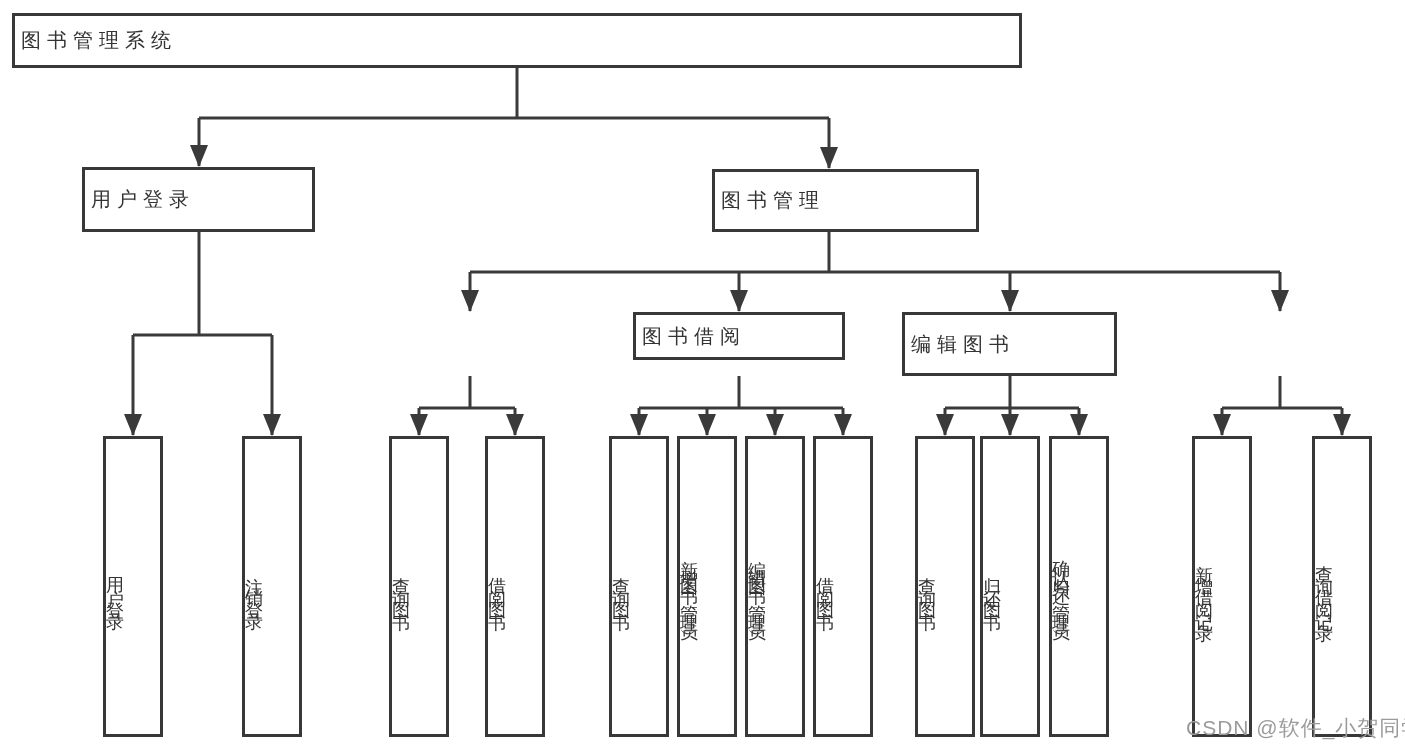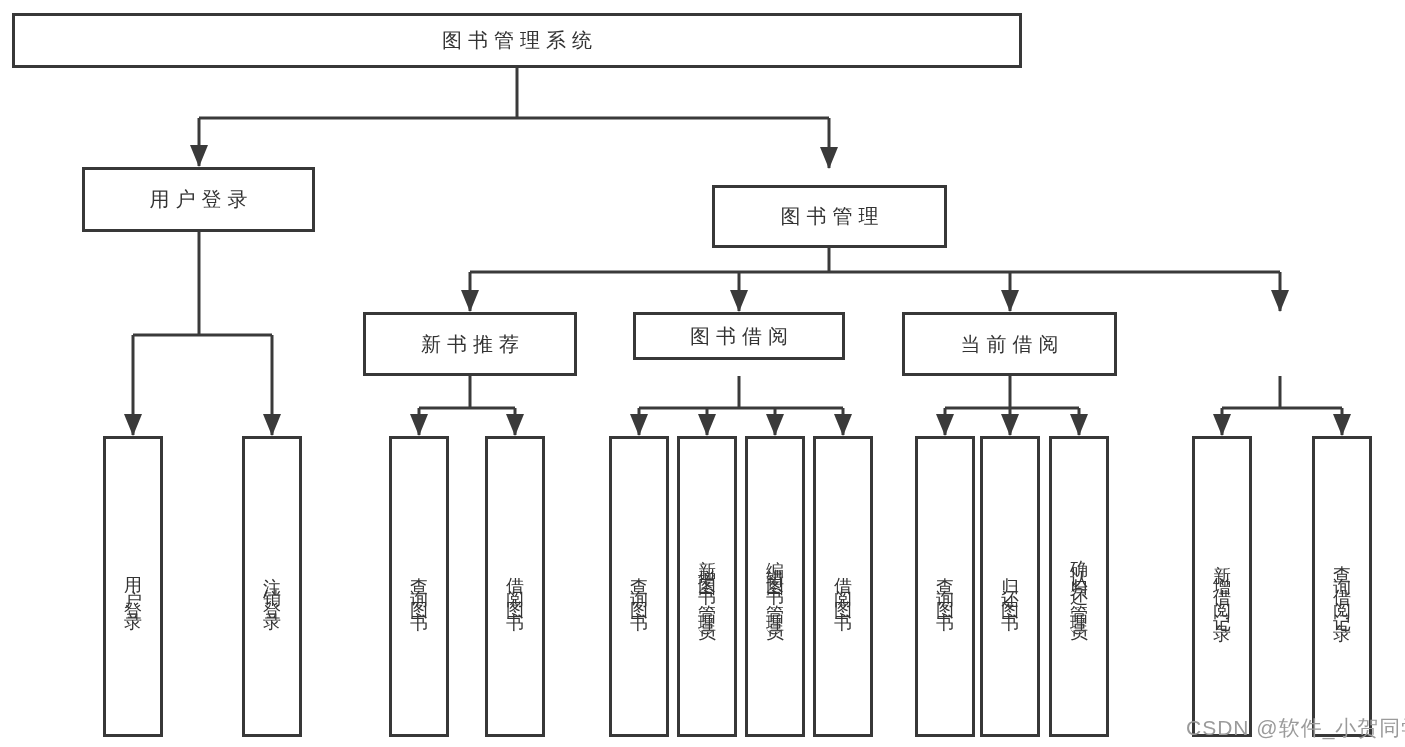--- a/index.html
+++ b/index.html
@@ -4,21 +4,21 @@
 <style>
   html,body{margin:0;padding:0;background:#fff;}
   .canvas{
     position:relative;width:1405px;height:747px;background:#ffffff;
     font-family:"Liberation Sans",sans-serif;color:#333333;overflow:hidden;
   }
   .edges{position:absolute;left:0;top:0;width:1405px;height:747px;}
   .edges line{stroke:#3a3a3a;stroke-width:3;}
   .box{
     position:absolute;box-sizing:border-box;background:#ffffff;
-    border:3px solid #383838;display:flex;align-items:center;justify-content:center;
+    border:3px solid #383838;display:flex;align-items:center;justify-content:flex-start;
     z-index:2;
   }
   .hlabel{font-size:20px;letter-spacing:6px;text-indent:6px;white-space:nowrap;color:#333;}
   .leaf{width:60px;height:301px;top:436px;}
   .vlabel{
     writing-mode:vertical-rl;text-orientation:mixed;
     font-size:18px;line-height:1;letter-spacing:12px;color:#333;
   }
   .leaf-long .vlabel{letter-spacing:9px;}
   .watermark{
@@ -86,32 +86,29 @@
     </g>
   </svg>
 
   <div class="box" style="left:12px;top:13px;width:1010px;height:55px;">
     <span class="hlabel">图书管理系统</span>
   </div>
 
   <div class="box" style="left:82px;top:167px;width:233px;height:65px;">
     <span class="hlabel">用户登录</span>
   </div>
-  <div class="box" style="left:712px;top:169px;width:235px;height:63px;margin-top:16px;">
+  <div class="box" style="left:712px;top:169px;width:267px;height:63px;">
     <span class="hlabel">图书管理</span>
   </div>
 
-  <div class="box" style="left:363px;top:312px;width:214px;height:64px;">
-    <span class="hlabel">新书推荐</span>
-  </div>
   <div class="box" style="left:633px;top:312px;width:212px;height:48px;">
     <span class="hlabel">图书借阅</span>
   </div>
   <div class="box" style="left:902px;top:312px;width:215px;height:64px;">
-    <span class="hlabel">当前借阅</span>
+    <span class="hlabel">编辑图书</span>
   </div>
 
   <div class="box leaf" style="left:103px;">
     <span class="vlabel">用户登录</span>
   </div>
   <div class="box leaf" style="left:242px;">
     <span class="vlabel">注销登录</span>
   </div>
 
   <div class="box leaf" style="left:389px;">

